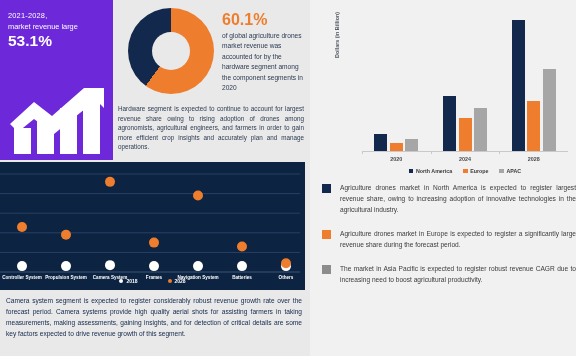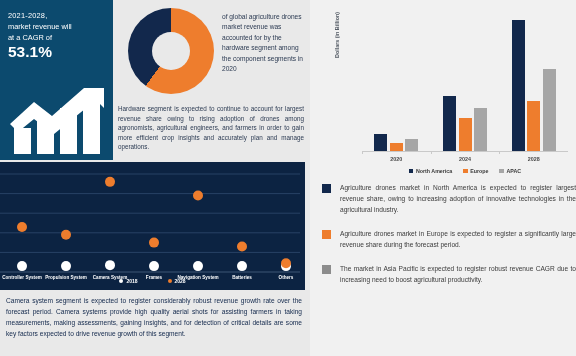--- a/index.html
+++ b/index.html
@@ -10,21 +10,21 @@
     overflow: hidden;
   }
   #root { position: relative; width: 576px; height: 356px; }
 
   
   #left-col { position: absolute; left: 0; top: 0; width: 310px; height: 356px; background: #e9e9e9; }
 
   
   #hero-block {
     position: absolute; left: 0; top: 0; width: 113px; height: 160px;
-    background: #0c4a6e; color: #ffffff;
+    background: #6d28d9; color: #ffffff;
     padding: 10px 8px 0 8px;
   }
   .hero-line1 { font-size: 7.4px; letter-spacing: .2px; line-height: 11px; }
   .hero-line2 { font-size: 7.4px; line-height: 11px; }
   .hero-accelerate { font-size: 15.5px; font-weight: bold; letter-spacing: .3px; line-height: 19px; margin-top: 1px; }
   .hero-line3 { font-size: 7.4px; line-height: 11px; }
   .hero-cagr { font-size: 15.5px; font-weight: bold; line-height: 18px; }
   #growth-icon { position: absolute; left: 8px; bottom: 6px; width: 100px; height: 66px; }
 
   
@@ -104,37 +104,37 @@
 </style>
 </head>
 <body>
 
 <div id="root">
 
   <div id="left-col">
 
     <div id="hero-block">
       <div class="hero-line1">2021-2028,</div>
-      <div class="hero-line2">market revenue will</div>
-      <div class="hero-line3">at a CAGR of</div>
+      <div class="hero-line2">market revenue large</div>
       <div class="hero-cagr">53.1%</div>
       <svg id="growth-icon" viewBox="0 0 100 66">
         <rect x="6" y="40" width="17" height="26" fill="#ffffff"></rect>
         <rect x="29" y="30" width="17" height="36" fill="#ffffff"></rect>
         <rect x="52" y="20" width="17" height="46" fill="#ffffff"></rect>
         <rect x="75" y="8" width="17" height="58" fill="#ffffff"></rect>
         <path d="M2 36 L26 14 L44 28 L76 0 L96 0 L96 20 L88 12 L46 46 L26 31 L10 44 Z" fill="#ffffff"></path>
       </svg>
     </div>
 
     <div id="donut-wrap">
       <div id="donut"></div>
     </div>
 
     <div id="stat-block">
+      <div class="stat-pct">60.1%</div>
       <div class="stat-desc">of global agriculture drones market revenue was accounted for by the hardware segment among the component segments in 2020</div>
     </div>
 
     <div id="hw-para">Hardware segment is expected to continue to account for largest revenue share owing to rising adoption of drones among agronomists, agricultural engineers, and farmers in order to gain more efficient crop insights and accurately plan and manage operations.</div>
 
     <div id="navy-panel">
       <svg id="scatter" viewBox="0 0 305 128">
         <g id="scatter-grid">
             <line x1="0" x2="300" y1="12" y2="12" stroke="#2e4a6e" stroke-width="0.8"></line>
             <line x1="0" x2="300" y1="31.6" y2="31.6" stroke="#2e4a6e" stroke-width="0.8"></line>

